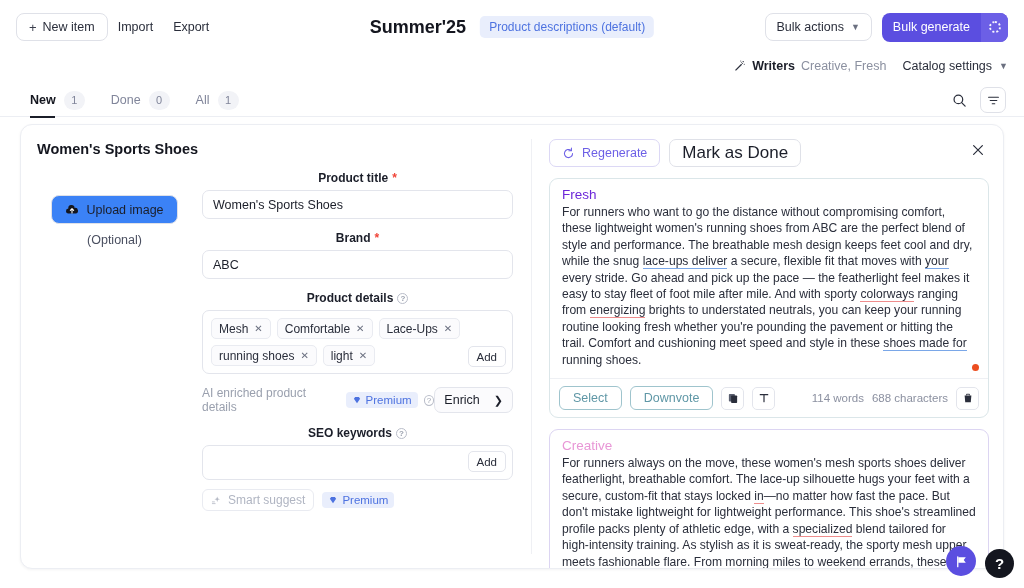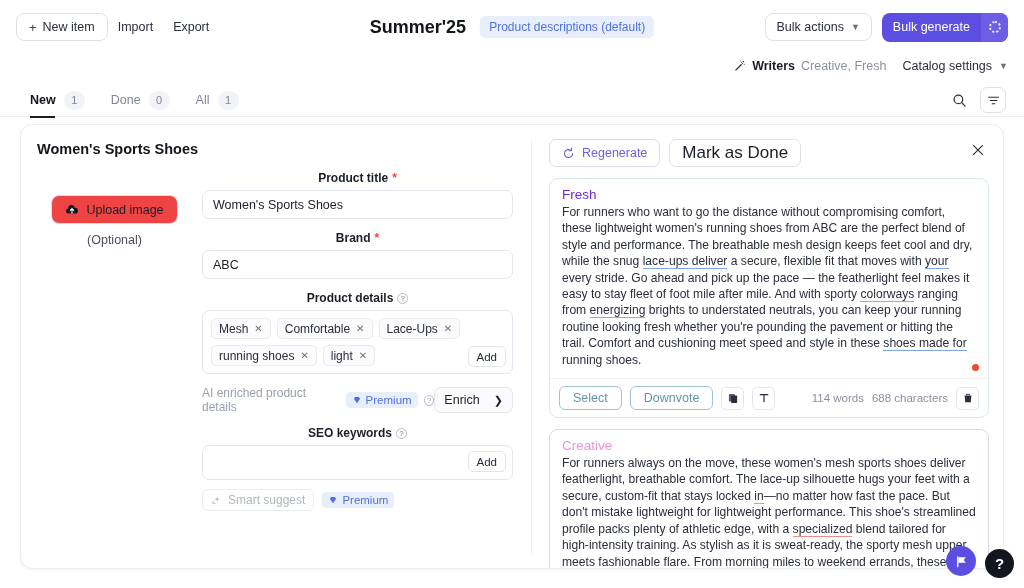--- a/index.html
+++ b/index.html
@@ -106,21 +106,21 @@
   .leftpane { width: 510px; padding: 16px 18px 0 16px; position: relative; }
   .divider { position: absolute; left: 510px; top: 14px; bottom: 14px; width: 1px; background: #eff0f4; }
   .rightpane { flex: 1; padding: 14px 14px 0 18px; position: relative; }
 
   .item-title { font-size: 14.5px; font-weight: 700; color: #14161f; margin-bottom: 14px; }
 
   .form-wrap { display: flex; gap: 10px; }
   .uploadcol { width: 168px; padding-top: 24px; text-align: center; }
   .btn-upload {
     display: inline-flex; align-items: center; gap: 7px;
-    border: 1px solid #dfe1e8; border-radius: 8px; background: #ef4444;
+    border: 1px solid #dfe1e8; border-radius: 8px; background: #3b82f6;
     height: 29px; padding: 0 13px; font-size: 12.5px; color: #1b1e29; cursor: pointer;
   }
   .optional { font-size: 12.5px; color: #4a4f60; margin-top: 9px; }
 
   .fields { flex: 1; }
   .flabel { font-size: 12px; font-weight: 700; color: #1b1e29; margin-bottom: 5px; display: flex; align-items: center; gap: 4px; justify-content: center; }
   .req { color: #f04438; font-size: 12px; }
   .helpic {
     width: 11px; height: 11px; border-radius: 50%; border: 1px solid #b9bdc9;
     font-size: 8px; line-height: 9px; text-align: center; color: #9aa0ae; cursor: pointer;

